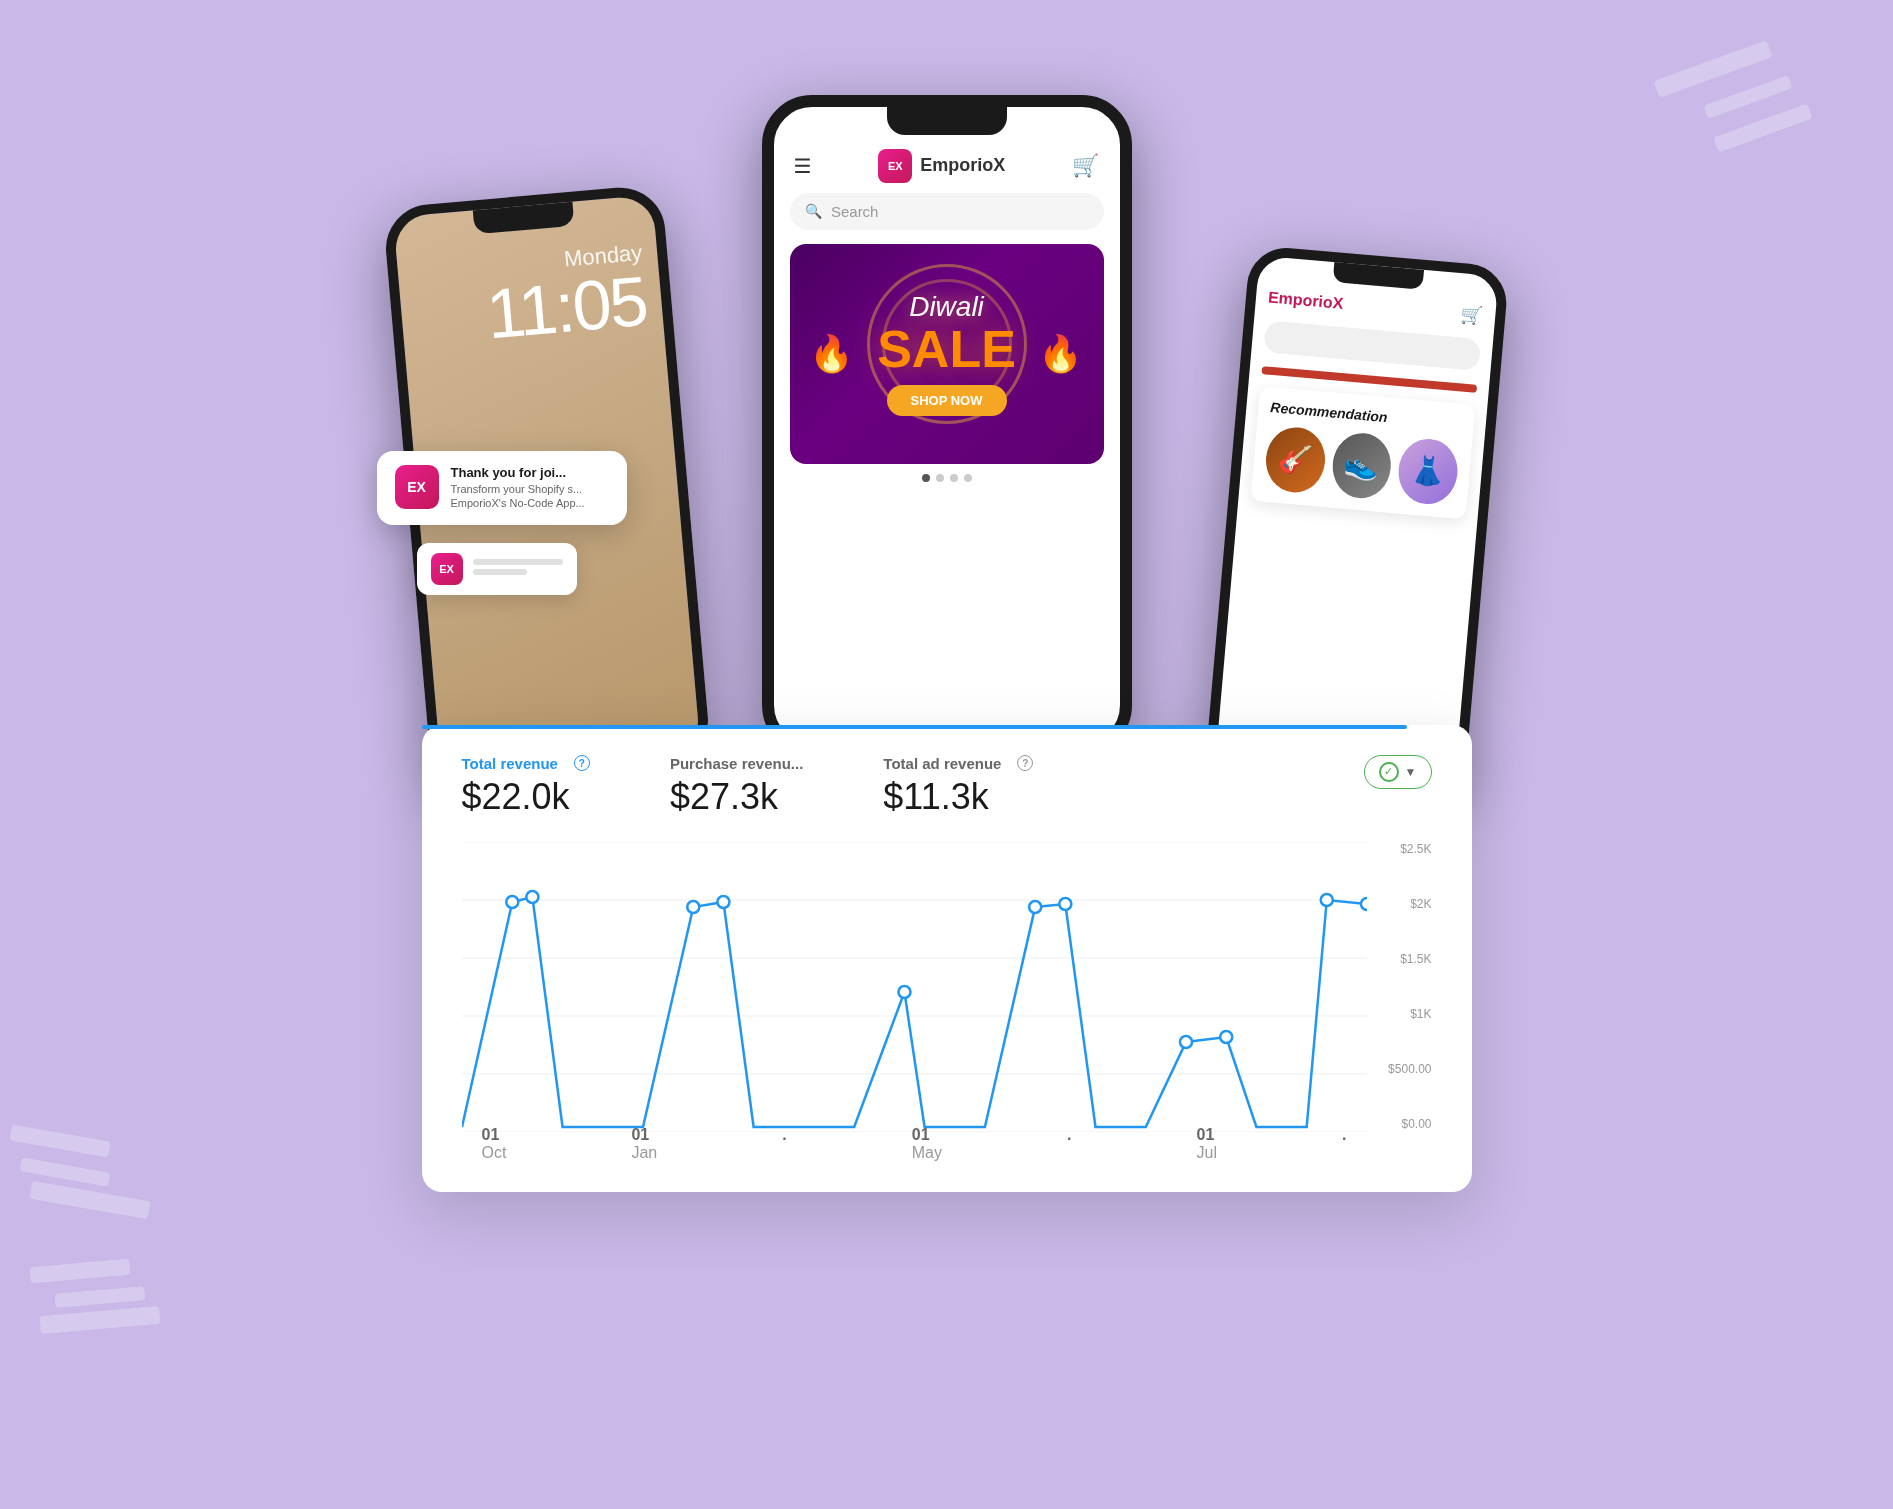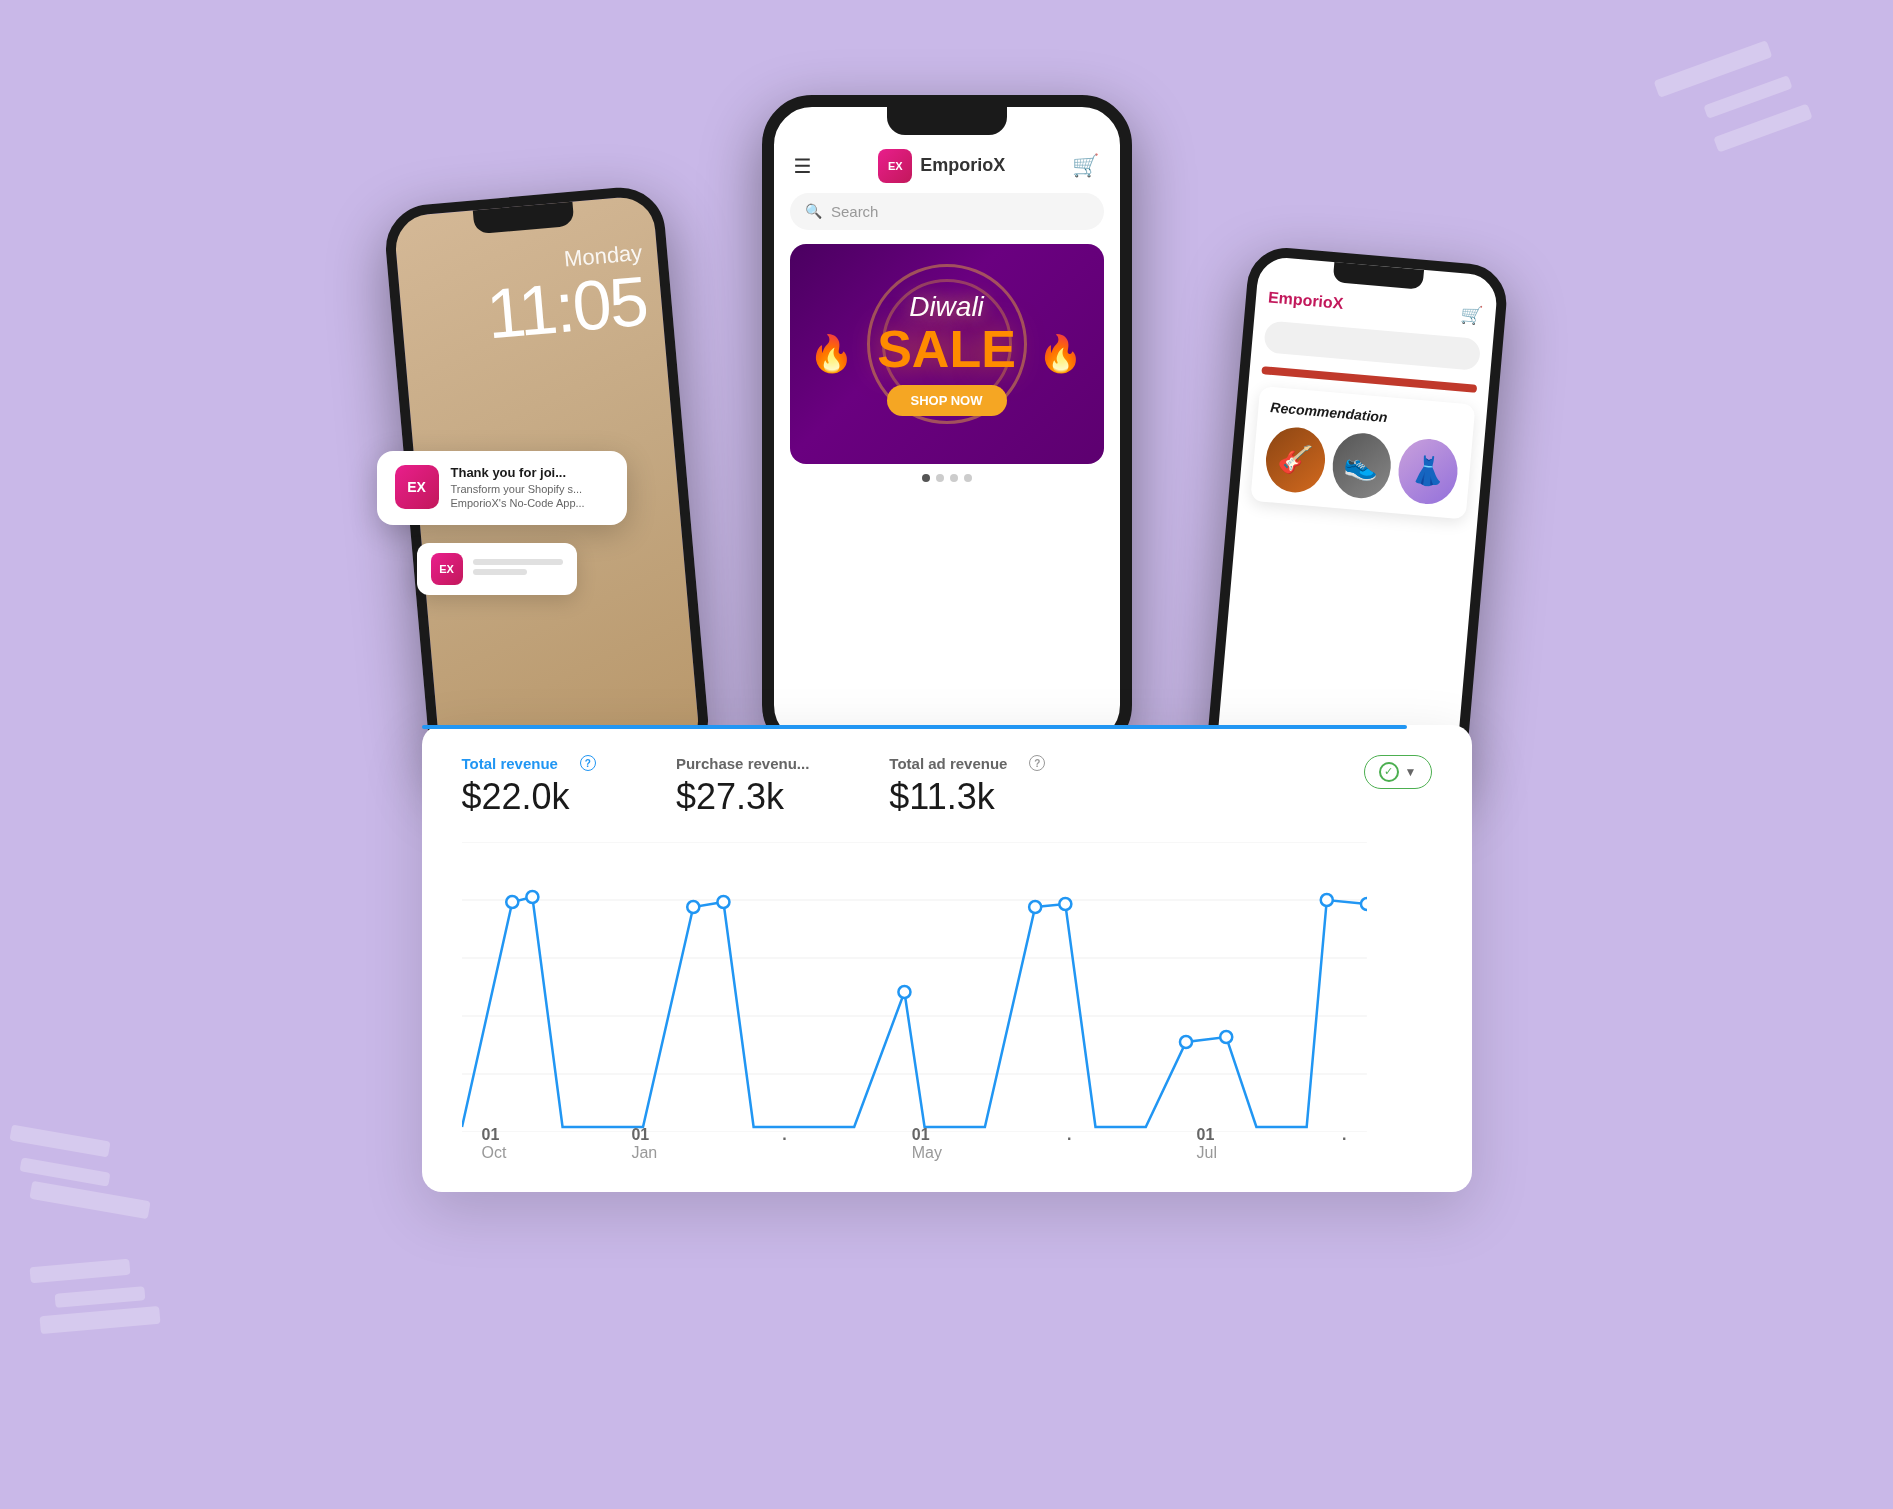--- a/index.html
+++ b/index.html
@@ -449,21 +449,21 @@
     .metrics-row {
       display: flex;
       gap: 80px;
     }
 
     .metric { }
 
     .metric-label {
       display: flex;
       align-items: center;
-      gap: 22px;
+      gap: 16px;
       font-size: 15px;
       color: #2196f3;
       font-weight: 600;
       margin-bottom: 4px;
     }
 
     .metric-label.gray { color: #666; }
 
     .metric-value {
       font-size: 36px;
@@ -726,20 +726,28 @@
         </div>
       </div>
 
       <div class="filter-btn">
         <div class="filter-check">✓</div>
         <span class="filter-arrow">▼</span>
       </div>
     </div>
 
     <div class="chart-container">
+      <div class="chart-y-labels">
+        <span class="y-label">$2.5K</span>
+        <span class="y-label">$2K</span>
+        <span class="y-label">$1.5K</span>
+        <span class="y-label">$1K</span>
+        <span class="y-label">$500.00</span>
+        <span class="y-label">$0.00</span>
+      </div>
 
       <div class="chart-svg-area">
         <svg width="100%" height="100%" viewBox="0 0 900 290" preserveAspectRatio="none">
 
           <line x1="0" y1="0" x2="900" y2="0" class="grid-line"></line>
           <line x1="0" y1="58" x2="900" y2="58" class="grid-line"></line>
           <line x1="0" y1="116" x2="900" y2="116" class="grid-line"></line>
           <line x1="0" y1="174" x2="900" y2="174" class="grid-line"></line>
           <line x1="0" y1="232" x2="900" y2="232" class="grid-line"></line>
           <line x1="0" y1="290" x2="900" y2="290" class="grid-line"></line>

